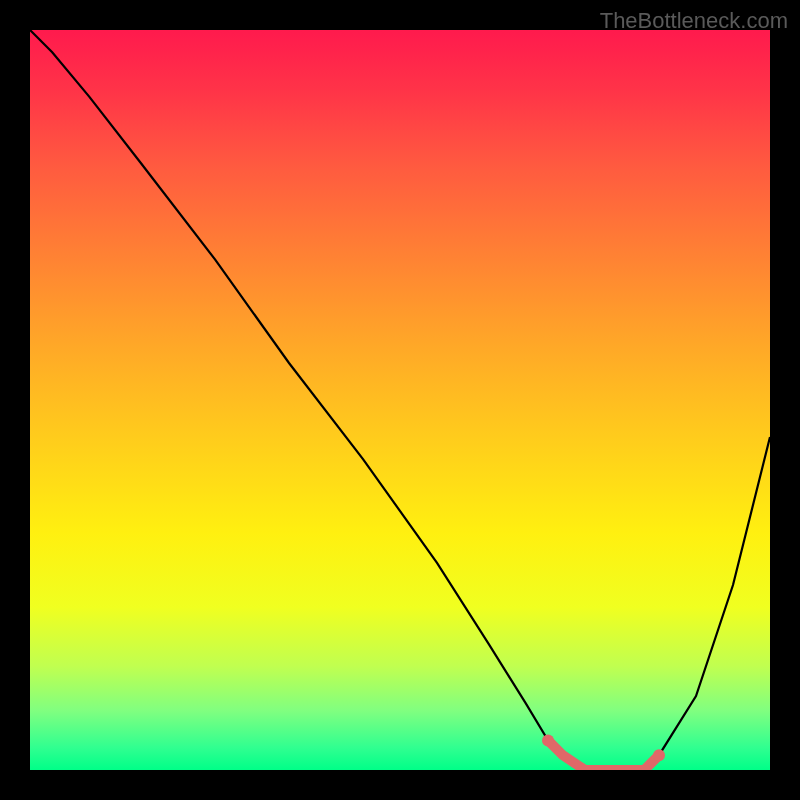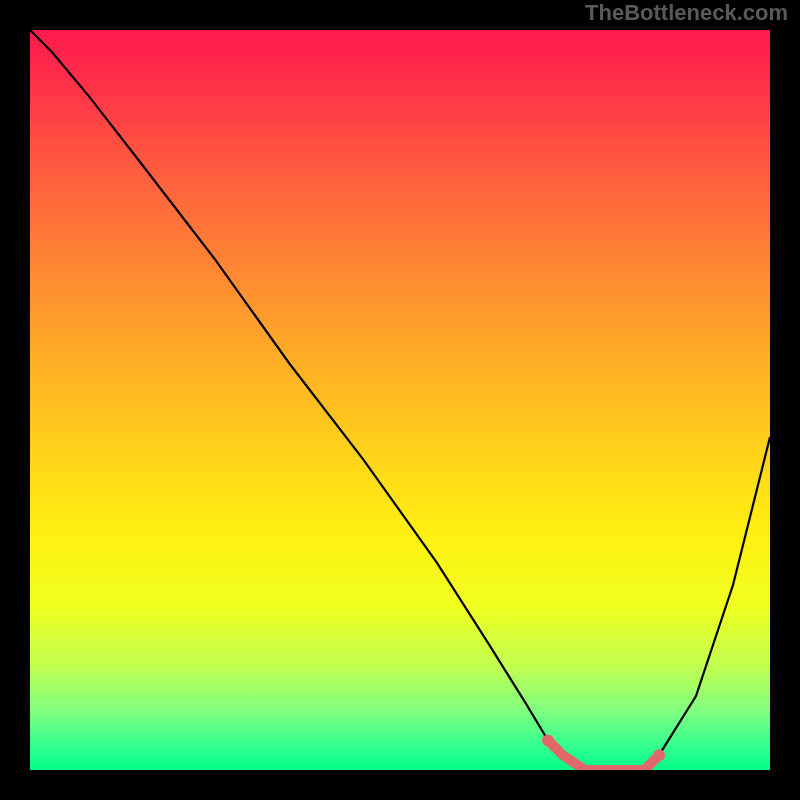--- a/index.html
+++ b/index.html
@@ -6,25 +6,25 @@
     margin: 0;
     padding: 0;
     width: 800px;
     height: 800px;
     background: #000;
     position: relative;
     font-family: Arial, sans-serif;
   }
   .watermark {
     position: absolute;
-    top: 0;
+    top: 8px;
     right: 12px;
     color: #5a5a5a;
     font-size: 22px;
-    font-weight: 700;
+    font-weight: 400;
     z-index: 10;
   }
   .plot-area {
     position: absolute;
     left: 30px;
     top: 30px;
     width: 740px;
     height: 740px;
   }
   .gradient-bg {

